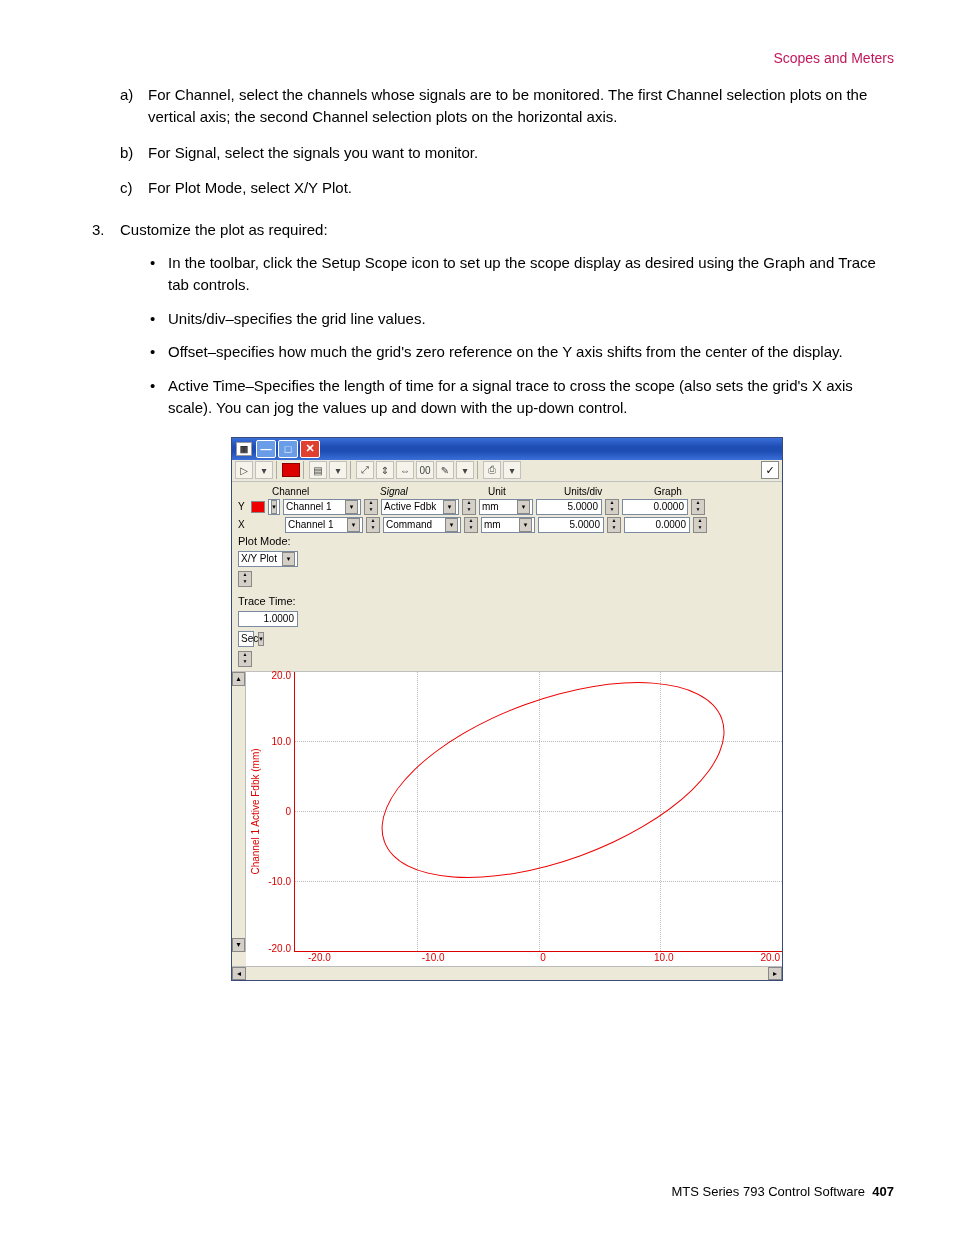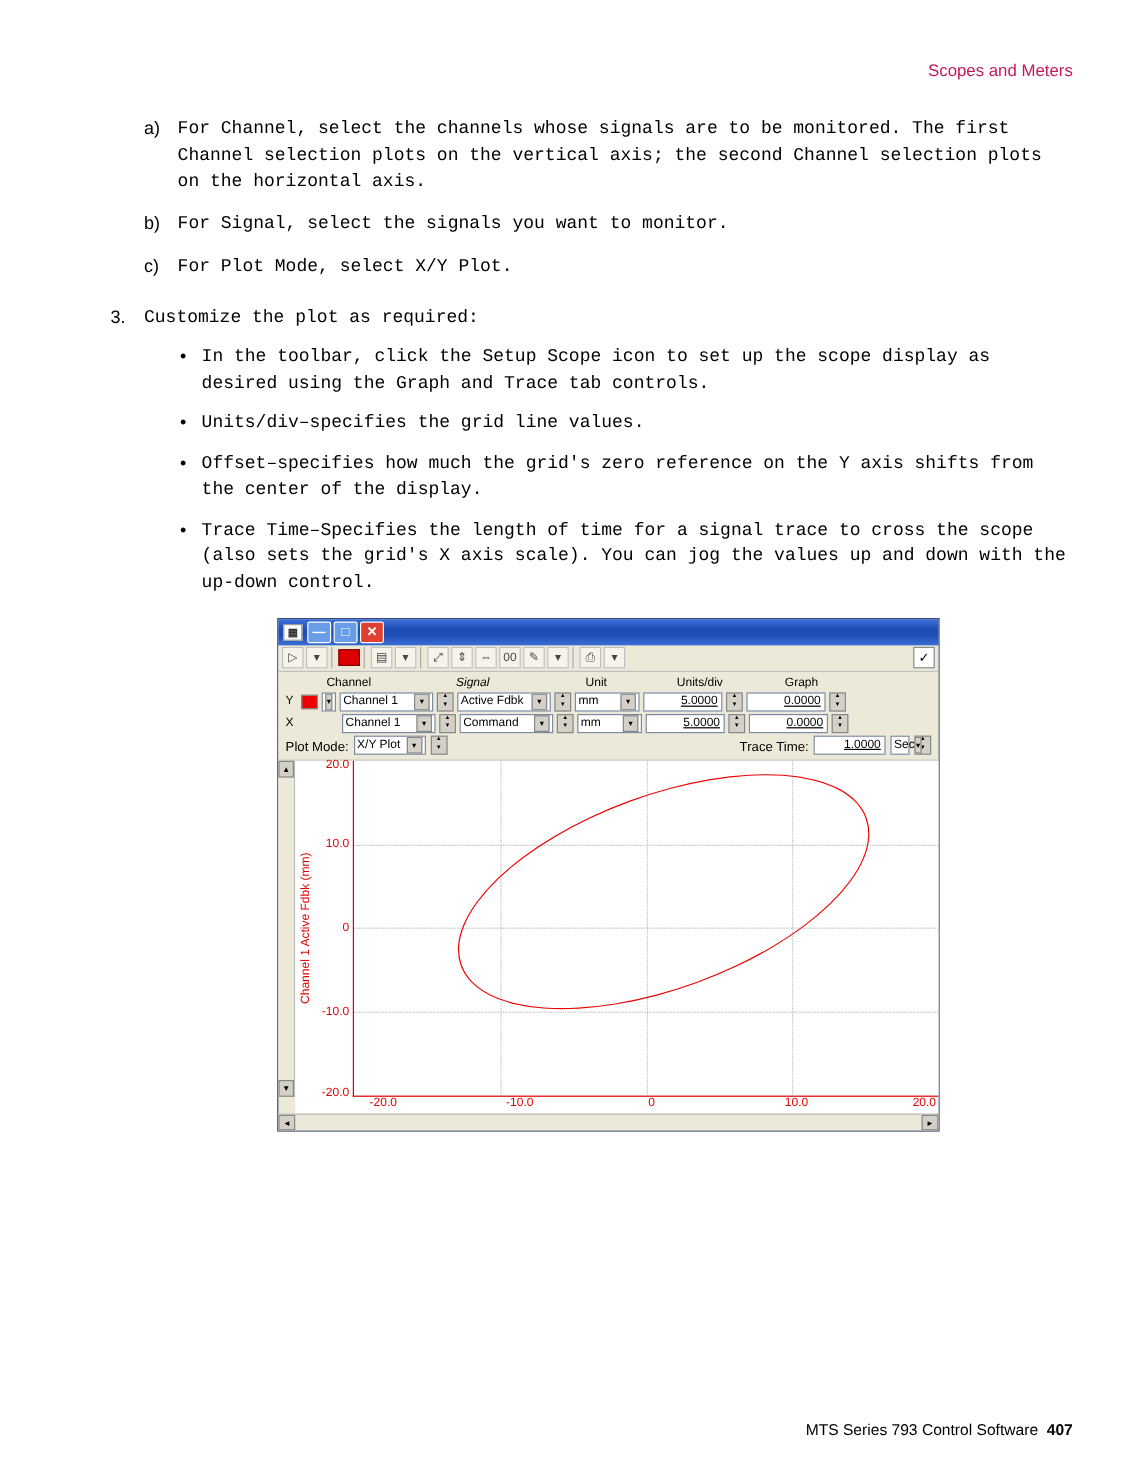--- a/index.html
+++ b/index.html
@@ -11,26 +11,26 @@
     background: #fff;
     width: 954px;
     height: 1235px;
     position: relative;
     padding: 50px 60px 40px 60px;
   }
   .header-right {
     text-align: right;
     color: #c2185b;
     font-size: 14px;
-    margin-bottom: 31px;
+    margin-bottom: 18px;
   }
   .content { padding-left: 60px; }
   .item-row { display: flex; margin-bottom: 14px; line-height: 1.45; }
   .item-marker { flex: 0 0 28px; }
-  .item-text { flex: 1; font-family: Liberation Mono, monospace; }
+  .item-text { flex: 1; }
   .bullet-list { padding-left: 30px; }
   .bullet-row { display: flex; margin-bottom: 12px; line-height: 1.45; }
   .bullet-marker { flex: 0 0 18px; }
   .num-block { display: flex; margin: 22px 0 14px 0; }
 
   
   .win {
     width: 552px;
     margin: 18px auto 0 auto;
     border: 1px solid #3a4a7a;
@@ -85,23 +85,23 @@
   .cfg-head span:nth-child(4){width:90px;}
   .cfg-head span:nth-child(5){width:70px;}
 
   .cfg-row{display:flex;align-items:center;gap:3px;margin-bottom:2px;}
   .axis-lbl{width:10px;font-size:10px;}
   .color-swatch{width:14px;height:12px;background:#e00;border:1px solid #888;}
   .dd{height:16px;border:1px solid #7a8aa0;background:#fff;display:flex;align-items:center;padding:0 2px;font-size:10px;position:relative;}
   .dd-arrow{width:13px;height:14px;background:#d4d0c8;border:1px solid #888;margin-left:auto;display:flex;align-items:center;justify-content:center;font-size:7px;}
   .spin{width:14px;height:16px;border:1px solid #888;background:#d4d0c8;display:flex;flex-direction:column;}
   .spin div{flex:1;font-size:5px;line-height:1;text-align:center;}
-  .numbox{height:16px;border:1px solid #7a8aa0;background:#fff;display:flex;align-items:center;justify-content:flex-end;padding:0 3px;font-size:10px;text-decoration:underline;}
-
-  .cfg-bottom{display:flex;align-items:flex-end;gap:4px;margin-top:2px;}
+  .numbox{height:16px;border:1px solid #7a8aa0;background:#fff;display:flex;align-items:center;justify-content:flex-end;padding:0 3px;font-size:10px;}
+
+  .cfg-bottom{display:flex;align-items:flex-start;gap:4px;margin-top:2px;flex-direction:column;}
 
   .plot-zone{display:flex;height:280px;background:#ece9d8;}
   .vtrack{width:14px;background:#ece9d8;display:flex;flex-direction:column;border-right:1px solid #bbb;}
   .vbtn{height:14px;border:1px solid #888;background:#d4d0c8;font-size:8px;text-align:center;line-height:12px;}
   .vspace{flex:1;}
 
   .chart-wrap{flex:1;display:flex;background:#fff;}
   .ylabel{width:18px;display:flex;align-items:center;justify-content:center;}
   .ylabel span{transform:rotate(-90deg);white-space:nowrap;font-size:10px;color:#d00;}
   .yticks{width:30px;position:relative;font-size:10px;color:#d00;text-align:right;padding-right:3px;}
@@ -161,21 +161,21 @@
     <div class="bullet-row">
       <div class="bullet-marker">•</div>
       <div class="item-text">Units/div–specifies the grid line values.</div>
     </div>
     <div class="bullet-row">
       <div class="bullet-marker">•</div>
       <div class="item-text">Offset–specifies how much the grid's zero reference on the Y axis shifts from the center of the display.</div>
     </div>
     <div class="bullet-row">
       <div class="bullet-marker">•</div>
-      <div class="item-text">Trace Time–Specifies the length of time for a signal trace to cross the scope (also sets the grid's X axis scale). You can jog the values up and down with the up-down control.</div>
+      <div class="item-text">Active Time–Specifies the length of time for a signal trace to cross the scope (also sets the grid's X axis scale). You can jog the values up and down with the up-down control.</div>
     </div>
   </div>
 
   <div class="win">
 
     <div class="titlebar">
       <span class="titlebar-icon">▦</span>
       <div class="tb-btns">
         <span class="tb-btn tb-min">—</span>
         <span class="tb-btn tb-max">□</span>

